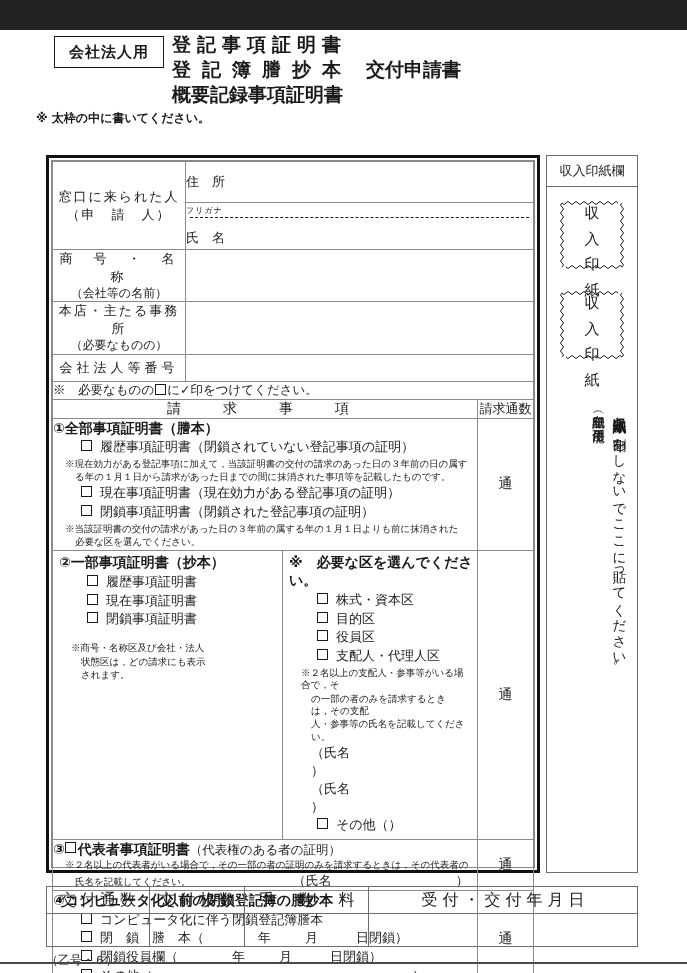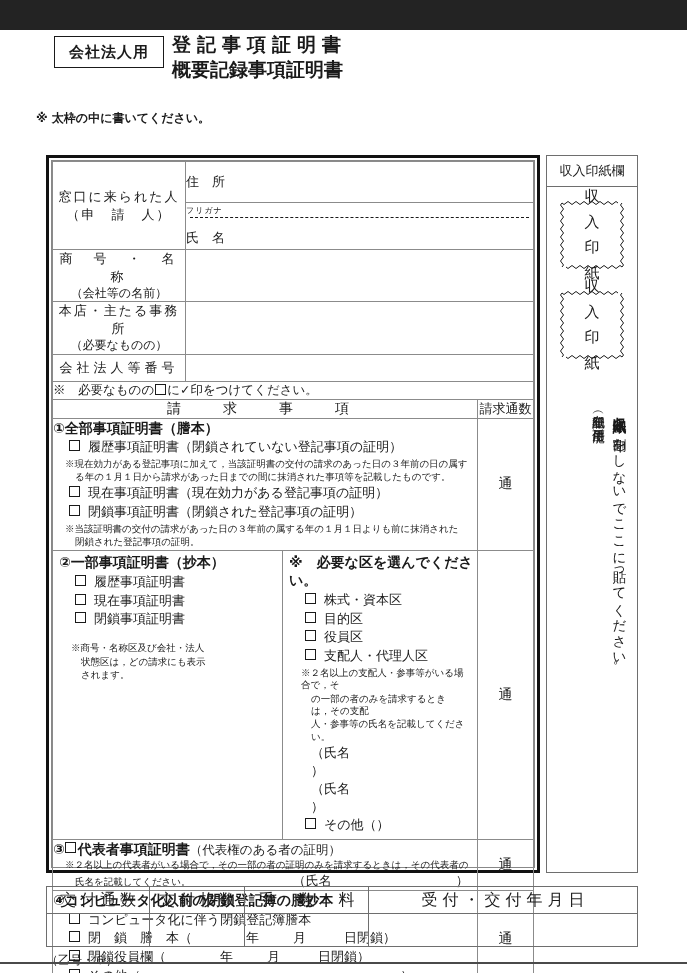--- a/index.html
+++ b/index.html
@@ -176,21 +176,21 @@
   }
   .sec-title {
     font-weight: bold;
     font-size: 14px;
     font-family: "DejaVu Sans", "Liberation Sans", sans-serif;
     letter-spacing: 0px;
     margin-bottom: 1px;
   }
   .opt {
     font-size: 13px;
-    padding-left: 16px;
+    padding-left: 28px;
     line-height: 1.45;
     white-space: nowrap;
   }
   .opt .bx {
     display: inline-block;
     width: 9px; height: 9px;
     border: 1px solid #1a1a1a;
     margin-right: 8px;
     vertical-align: 0px;
   }
@@ -250,21 +250,21 @@
     font-size: 13px;
   }
   .stamp {
     position: relative;
     width: 64px;
     height: 68px;
     margin: 14px auto 0 auto;
     display: flex;
     flex-direction: column;
     align-items: center;
-    justify-content: center;
+    justify-content: flex-start;
     font-size: 15px;
     line-height: 1.7;
   }
   .stamp .sl { letter-spacing: 8px; padding-left: 8px; }
   .stamp svg { position: absolute; left: 0; top: 0; }
   .stamp .txt { position: relative; z-index: 2; text-align: center; }
   .vert-note {
     position: absolute;
     left: 0; top: 246px;
     width: 92px;
@@ -333,20 +333,24 @@
 
 <div class="page">
 
   <div class="header">
     <div class="kind-box">
       <span>会社法人用</span>
     </div>
     <div class="title-block">
       <div class="title-line">
         <span class="t-spread">登記事項証明書</span>
+      </div>
+      <div class="title-line">
+        <span class="t-spread2">登記簿謄抄本</span>
+        <span class="t-suffix">交付申請書</span>
       </div>
       <div class="title-line">
         <span class="t-tight">概要記録事項証明書</span>
       </div>
     </div>
     <div class="note-line">※ 太枠の中に書いてください。</div>
   </div>
 
   <div class="mainframe">
   <div class="innerwrap">
@@ -414,21 +418,21 @@
         <td class="sec" colspan="2">
           <div class="sec-title">
             <span>①</span><span>全部事項証明書（謄本）</span>
           </div>
           <div class="opt"><span class="bx"></span><span>履歴事項証明書（閉鎖されていない登記事項の証明）</span></div>
           <div class="fine">※現在効力がある登記事項に加えて，当該証明書の交付の請求のあった日の３年前の日の属す</div>
           <div class="fine ind">る年の１月１日から請求があった日までの間に抹消された事項等を記載したものです。</div>
           <div class="opt"><span class="bx"></span><span>現在事項証明書（現在効力がある登記事項の証明）</span></div>
           <div class="opt"><span class="bx"></span><span>閉鎖事項証明書（閉鎖された登記事項の証明）</span></div>
           <div class="fine">※当該証明書の交付の請求があった日の３年前の属する年の１月１日よりも前に抹消された</div>
-          <div class="fine ind">閉鎖された登記事項の証明。</div>
+          <div class="fine ind">必要な区を選んでください。</div>
         </td>
         <td class="tsuu">
           <span>通</span>
         </td>
       </tr>
 
       <tr>
         <td colspan="2" style="padding:0">
           <div class="twocol">
             <div class="c1">

